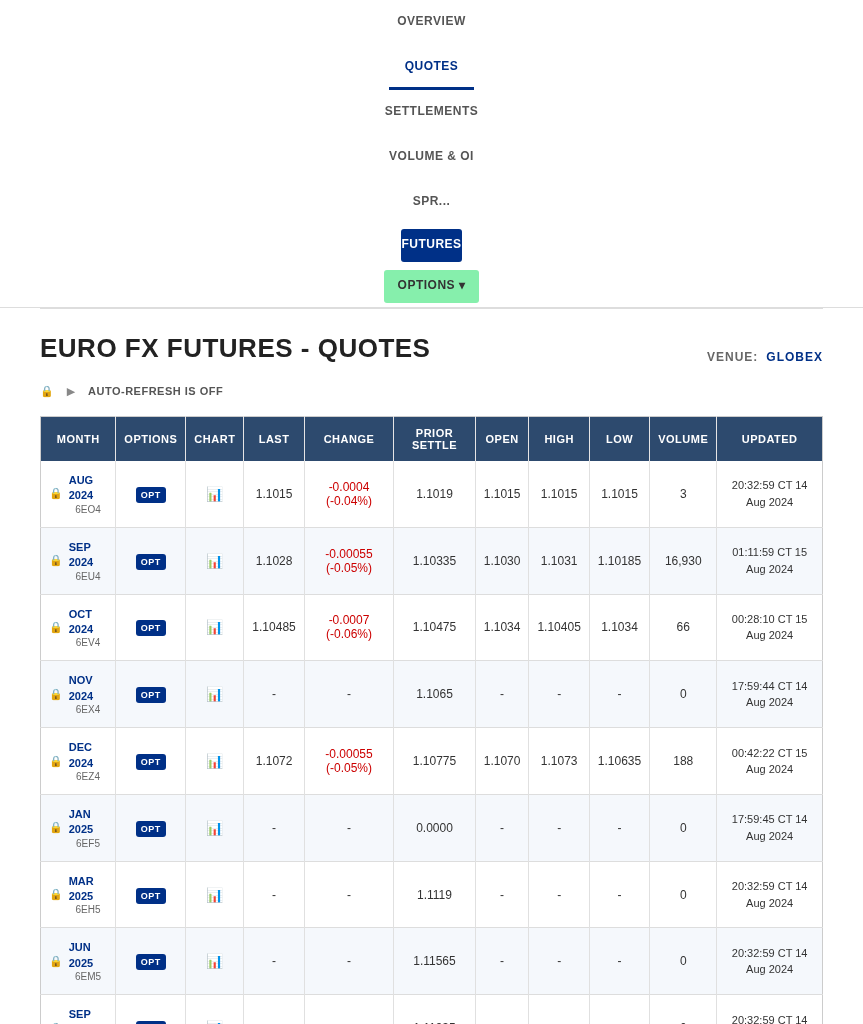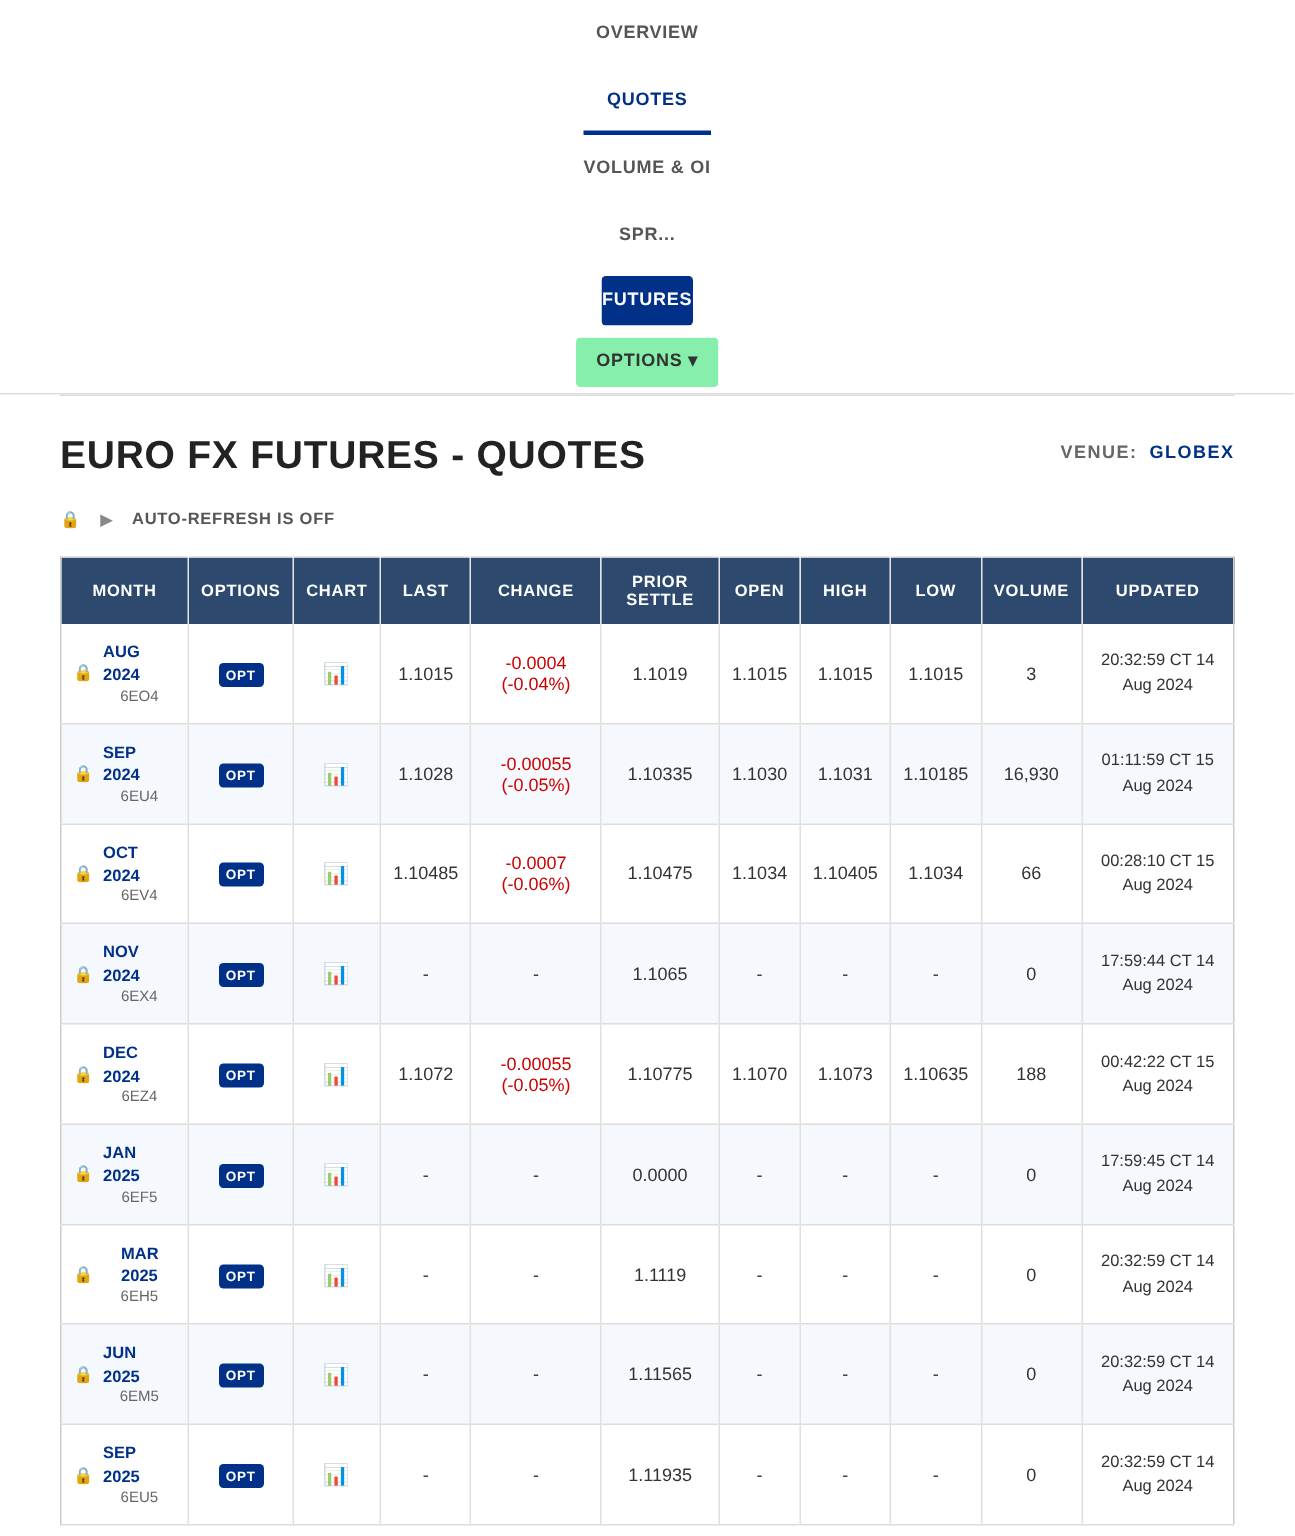--- a/index.html
+++ b/index.html
@@ -51,21 +51,21 @@
     .nav-spacer { flex: 1; }
 
     
     .page-content {
       padding: 24px 40px;
     }
 
     
     .page-header {
       display: flex;
-      align-items: flex-start;
+      align-items: flex-end;
       justify-content: space-between;
       margin-bottom: 20px;
     }
     .page-title {
       font-size: 26px;
       font-weight: 700;
       color: #222;
       letter-spacing: 0.5px;
     }
     .venue-info {
@@ -214,20 +214,21 @@
       background: #ddd;
       margin: 0 40px;
     }
   </style>
 </head>
 <body>
 
 <nav class="nav-bar">
   <div class="nav-item">OVERVIEW</div>
   <div class="nav-item active">QUOTES</div>
+  <div class="nav-item">SETTLEMENTS</div>
   <div class="nav-item">VOLUME &amp; OI</div>
   <div class="nav-item">SPR...</div>
   <div class="nav-spacer"></div>
   <div class="nav-item btn-futures">FUTURES</div>
   <div class="nav-item btn-options">OPTIONS ▾</div>
 </nav>
 
 <div class="divider"></div>
 
 <div class="page-content">
@@ -399,21 +400,21 @@
           <td>0</td>
           <td>
             <div class="updated-cell">17:59:45 CT 14 Aug 2024</div>
           </td>
         </tr>
         <tr>
           <td>
     <div class="month-cell">
       <span class="month-lock">🔒</span>
       <div>
-        <div class="month-text" style="color:#003087;cursor:pointer;margin-left:12px;">MAR 2025</div>
+        <div class="month-text" style="color:#003087;cursor:pointer;">MAR 2025</div>
         <div class="month-code">6EH5</div>
       </div>
     </div>
   </td>
           <td><span class="opt-badge">OPT</span></td>
           <td><span class="chart-icon">📊</span></td>
           <td>-</td>
           <td>-</td>
           <td>1.1119</td>
           <td>-</td>

